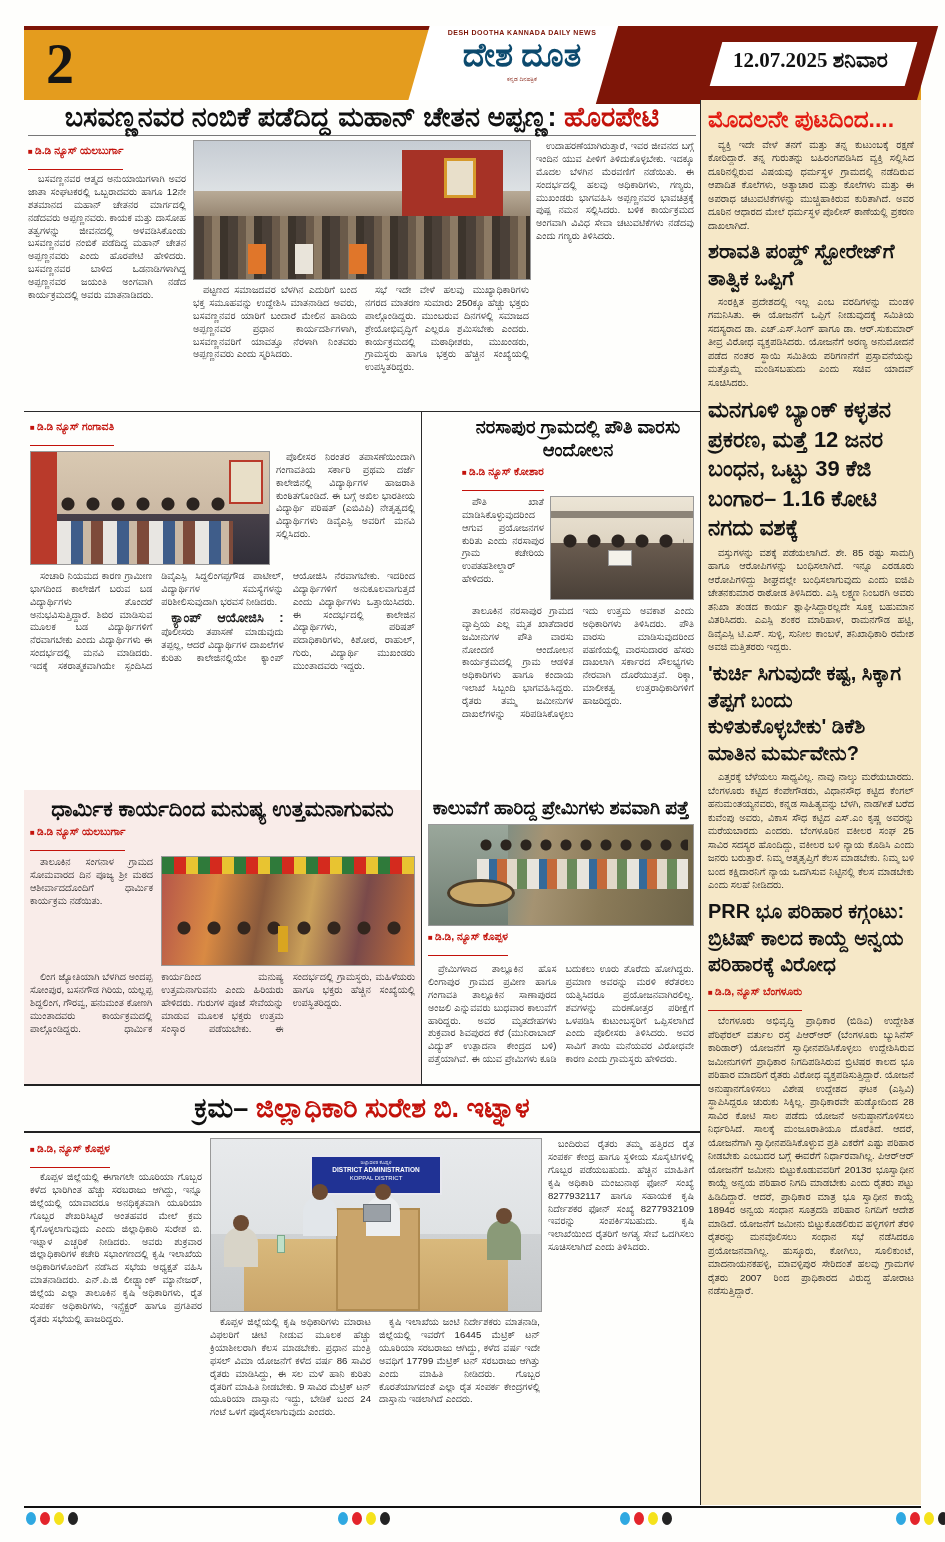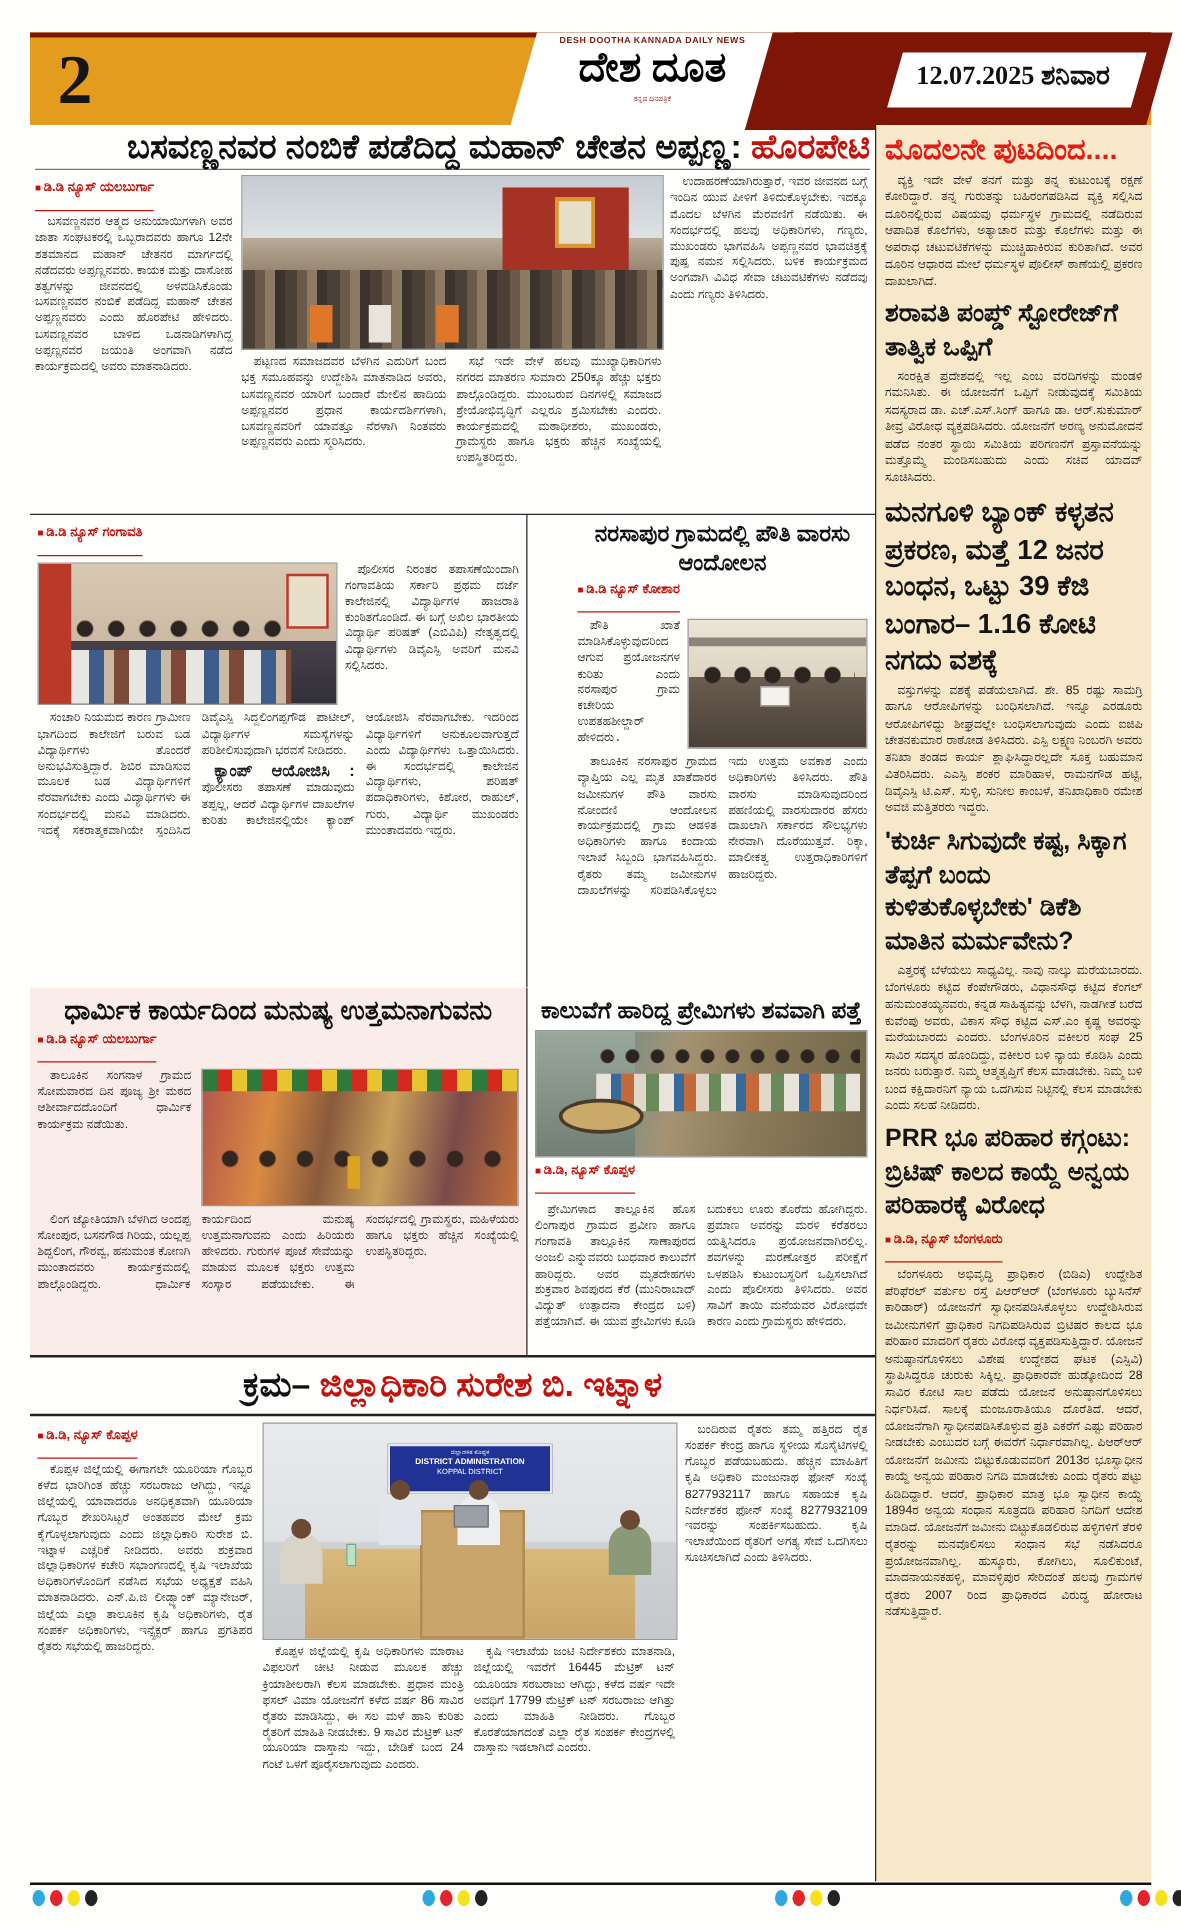--- a/index.html
+++ b/index.html
@@ -4,42 +4,42 @@
 <style>
   html,body{margin:0;padding:0;background:#ffffff;}
   .page{position:relative;width:945px;height:1542px;background:#fefefc;font-family:"Liberation Sans",sans-serif;color:#1b1b1b;overflow:hidden;}
 
   
   .masthead{position:absolute;left:24px;top:26px;width:897px;height:70px;background:#E49C1E;border-top:4px solid #7E1507;}
   .page-num{position:absolute;left:22px;top:2px;font-family:"Liberation Serif",serif;font-weight:bold;font-size:56px;line-height:64px;color:#151515;}
   .logo-panel{position:absolute;left:395px;top:-4px;height:74px;width:205px;background:#ffffff;transform:skewX(-16deg);}
   .logo-inner{position:absolute;left:388px;top:-4px;width:220px;height:74px;text-align:center;}
   .mast-topline{font-size:7px;font-weight:bold;color:#7E1507;letter-spacing:.5px;margin-top:3px;}
-  .mast-logo{font-family:"Liberation Serif",serif;font-weight:bold;font-size:33px;line-height:38px;color:#000000;}
+  .mast-logo{font-family:"Liberation Serif",serif;font-weight:bold;font-size:33px;line-height:38px;color:#0c4a6e;}
   .mast-tagline{font-size:6px;color:#7E1507;margin-top:2px;}
   .mast-right{position:absolute;right:-6px;top:-4px;height:78px;width:320px;background:#7E1507;transform:skewX(-16deg);}
   .date-box{position:absolute;right:10px;top:12px;width:195px;height:44px;background:#ffffff;transform:skewX(-16deg);}
   .date-text{position:absolute;right:8px;top:18px;width:205px;text-align:center;font-family:"Liberation Serif",serif;font-weight:bold;font-size:21px;color:#111;}
 
   
   .content{position:absolute;left:24px;top:100px;width:897px;height:1405px;display:flex;}
   .main{width:676px;display:flex;flex-direction:column;}
   .sidebar{width:221px;background:#F6E8C8;border-left:1.6px solid #2a2a2a;padding:4px 7px;box-sizing:border-box;overflow:hidden;}
 
   .hl{font-weight:800;color:#101010;}
   .accent{color:#C3120B;}
   .byline{display:inline-block;color:#C3120B;font-weight:bold;font-size:10.5px;border-bottom:1.4px solid #C3120B;padding-bottom:12px;margin:3px 0 3px 0;}
   .byline::before{content:"■ ";font-size:8px;}
   .bodytext{font-size:9.6px;line-height:1.34;text-align:justify;color:#1c1c1c;margin:0;}
   .bodytext{text-indent:10px;}
   .subhead{font-weight:800;font-size:13px;}
 
   
   .art1{height:312px;box-sizing:border-box;border-bottom:1.6px solid #2a2a2a;overflow:hidden;padding:2px 4px;}
-  .art1-head{font-size:27px;line-height:1.12;text-align:right;border-bottom:1.2px solid #777;padding-bottom:3px;}
+  .art1-head{font-size:27px;line-height:1.12;text-align:center;border-bottom:1.2px solid #777;padding-bottom:3px;}
   .art1-grid{display:flex;gap:7px;margin-top:4px;}
   .art1-c1{width:158px;}
   .art1-center{width:336px;}
   .art1-c4{width:158px;}
   .cols2{column-count:2;column-gap:8px;margin-top:4px;}
 
   
   .photo{position:relative;overflow:hidden;border:1px solid #999;}
   .photo1{width:336px;height:138px;background:linear-gradient(#c6ccd3 0%,#dde1e4 36%,#b9ab97 36%,#8d7c68 60%,#5f5347 100%);}
   .p1-stage{position:absolute;right:8%;top:6%;width:30%;height:52%;background:#a63226;}
@@ -56,21 +56,21 @@
   .art2{width:398px;border-right:1.6px solid #2a2a2a;padding:4px 6px;box-sizing:border-box;overflow:hidden;}
   .art3{flex:1;padding:4px 6px;box-sizing:border-box;overflow:hidden;margin-left:34px;}
   .row2 .head{font-size:18px;line-height:1.25;text-align:center;}
   .art2-top{display:flex;gap:6px;margin-top:2px;}
   .photo2{width:238px;height:112px;background:linear-gradient(#d9c9b2 0%,#cbb9a4 55%,#474049 55%,#32303a 100%);flex:none;}
   .p2-banner{position:absolute;left:0;top:0;width:26px;height:100%;background:#b93a2b;}
   .p2-heads{position:absolute;left:26px;top:38%;width:74%;height:20%;background-image:radial-gradient(circle at 11px 9px,#2b2420 6px,transparent 7px);background-size:25px 100%;}
   .p2-shirts{position:absolute;left:26px;bottom:0;width:74%;height:38%;background:repeating-linear-gradient(90deg,#e8e6e2 0 14px,#3f5d8a 14px 26px,#cbb9a4 26px 34px,#7d4a3a 34px 46px);}
   .p2-flag{position:absolute;right:6px;top:8px;width:30px;height:40px;background:#e8dfc8;border:2px solid #b93a2b;}
   .art2-cols{column-count:3;column-gap:9px;margin-top:5px;}
-  .art3-top{display:flex;gap:6px;margin-top:2px;font-family:Liberation Mono, monospace;}
+  .art3-top{display:flex;gap:6px;margin-top:2px;}
   .photo3{width:142px;height:102px;background:linear-gradient(#ece5d6 0%,#ded4c2 45%,#6a5c50 45%,#4a4038 100%);flex:none;}
   .p3-beam{position:absolute;left:0;top:14%;width:100%;height:7%;background:#8c8478;}
   .p3-heads{position:absolute;left:6%;top:34%;width:88%;height:22%;background-image:radial-gradient(circle at 10px 9px,#2b2420 6px,transparent 7px);background-size:24px 100%;}
   .p3-paper{position:absolute;left:40%;top:52%;width:22px;height:14px;background:#f4f2ea;border:1px solid #999;}
   .art3-cols{column-count:2;column-gap:9px;margin-top:5px;}
 
   
   .row3{height:296px;display:flex;box-sizing:border-box;border-bottom:2px solid #222;overflow:hidden;}
   .art4{width:398px;background:#F9ECE9;border-right:1.6px solid #2a2a2a;padding:6px 6px 4px;box-sizing:border-box;overflow:hidden;}
   .art4-head{font-size:21px;line-height:1.2;text-align:center;}

